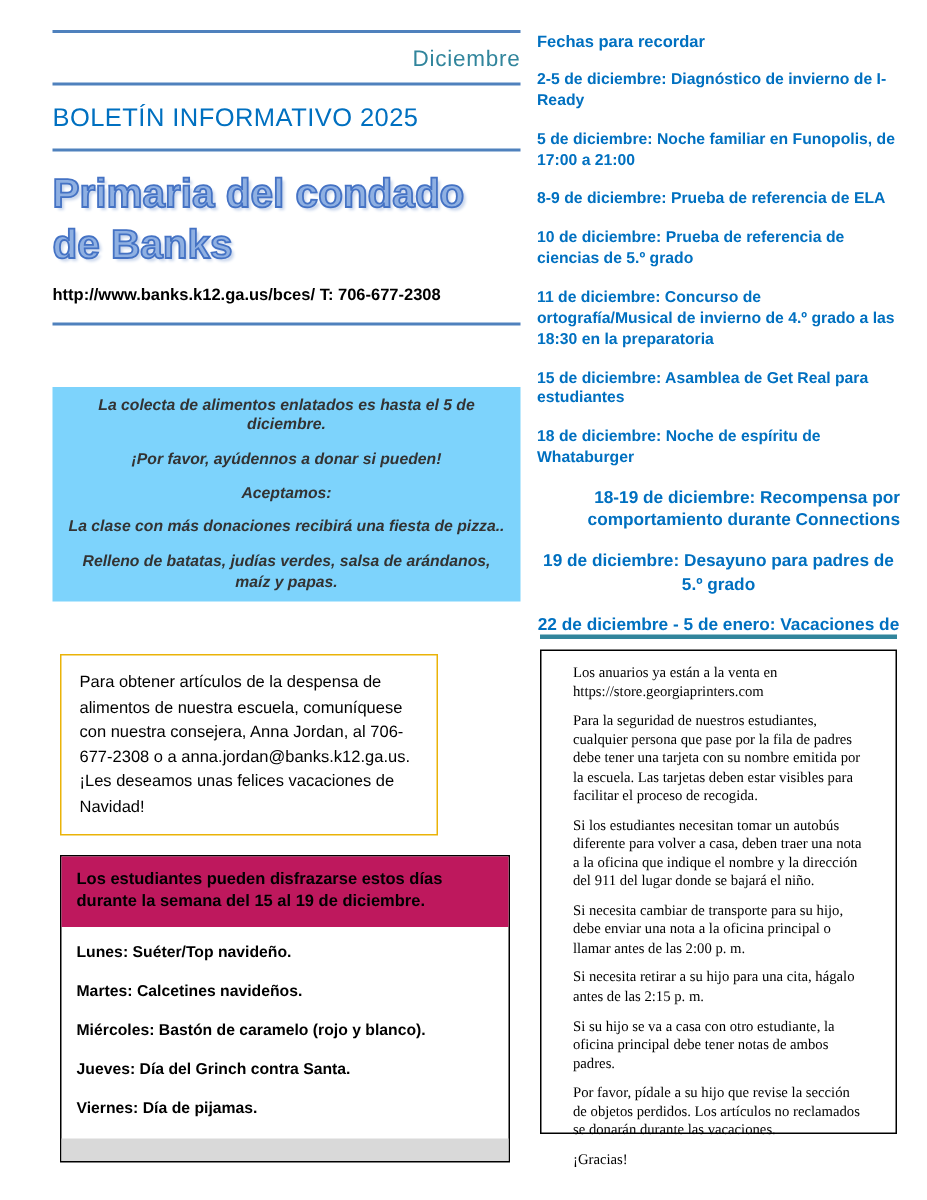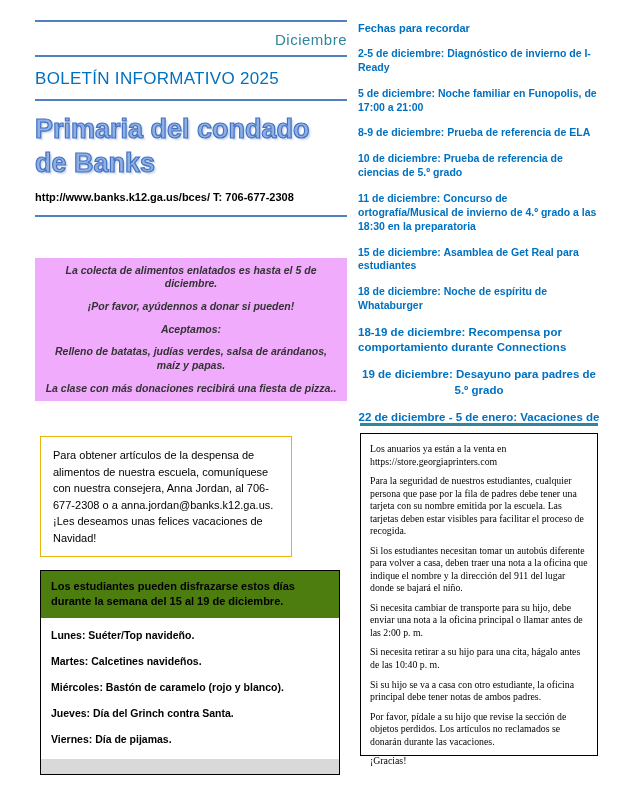--- a/index.html
+++ b/index.html
@@ -15,53 +15,53 @@
   .school {
     margin:12px 0 2px; font-size:27px; font-weight:bold; line-height:1.25;
     color:#8fb0e2; -webkit-text-stroke:1.2px #4472c4; text-shadow:2px 2px 2px #c9d6ec;
   }
   .address { margin-top:14px; font-weight:bold; font-size:11px; }
   .contact { margin-top:10px; font-weight:bold; font-size:11px; }
   .rule-bottom { margin-top:12px; }
   
   .food-box {
     position:absolute; left:35px; top:258px; width:312px; height:143px;
-    background:#f0abfc; box-sizing:border-box; padding:8px 10px;
+    background:#7dd3fc; box-sizing:border-box; padding:8px 10px;
     display:flex; flex-direction:column; justify-content:center;
   }
   .food-box p { margin:4.5px 0; text-align:center; font-size:10.5px; font-weight:bold; font-style:italic; color:#333; line-height:1.3; }
   
   .dates { position:absolute; left:358px; top:22px; width:242px; }
   .dates-title { color:#0070c0; font-weight:bold; font-size:11px; margin-bottom:13px; }
   .date-item { color:#0070c0; font-weight:bold; font-size:10.5px; line-height:1.32; margin-bottom:12px; }
-  .date-item.lg { font-size:11.5px; }
+  .date-item.lg { font-size:11.5px;text-align:right; }
   .date-item.center { text-align:center; }
   
   .pantry-box {
     position:absolute; left:40px; top:436px; width:252px;
     border:1px solid #eab308; padding:10px 12px; box-sizing:border-box;
     font-size:11px; line-height:1.5;
   }
   .pantry-box p { margin:0; }
   
   .dress-box {
     position:absolute; left:40px; top:570px; width:300px; height:205px;
     border:1px solid #000; box-sizing:border-box;
     display:flex; flex-direction:column;
   }
-  .dress-intro { background:#4d7c0f; font-weight:bold; font-size:11px; padding:8px 10px; line-height:1.4; }
+  .dress-intro { background:#be185d; font-weight:bold; font-size:11px; padding:8px 10px; line-height:1.4; }
   .dress-days { flex:1; padding:11px 10px 0; }
   .dress-day { font-weight:bold; font-size:10.5px; margin-bottom:14px; }
   .dress-footer { background:#d9d9d9; height:15px; }
   
   .notices-wrap { position:absolute; left:360px; top:423px; width:238px; }
   .teal-rule { border-top:3px solid #31859c; margin-bottom:7px; }
   .notices-box {
     border:1px solid #000; box-sizing:border-box; height:323px;
-    padding:9px 9px; font-family:"Liberation Serif", serif;
+    padding:9px 21px; font-family:"Liberation Serif", serif;
     font-size:9.8px; line-height:1.28;
   }
   .notices-box p { margin:0 0 7px; }
 </style>
 </head>
 <body>
 
 <div class="page">
 
   <section class="masthead">
@@ -72,22 +72,22 @@
     <div class="rule"></div>
     <h1 class="school">Primaria del condado de Banks</h1>
     <div class="contact">http://www.banks.k12.ga.us/bces/ T: 706-677-2308</div>
     <div class="rule rule-bottom"></div>
   </section>
 
   <section class="food-box">
     <p>La colecta de alimentos enlatados es hasta el 5 de diciembre.</p>
     <p>¡Por favor, ayúdennos a donar si pueden!</p>
     <p>Aceptamos:</p>
+    <p>La clase con más donaciones recibirá una fiesta de pizza..</p>
     <p>Relleno de batatas, judías verdes, salsa de arándanos, maíz y papas.</p>
-    <p>La clase con más donaciones recibirá una fiesta de pizza..</p>
   </section>
 
   <aside class="dates">
     <div class="dates-title">Fechas para recordar</div>
     <div class="date-item">2-5 de diciembre: Diagnóstico de invierno de I-Ready</div>
     <div class="date-item">5 de diciembre: Noche familiar en Funopolis, de 17:00 a 21:00</div>
     <div class="date-item">8-9 de diciembre: Prueba de referencia de ELA</div>
     <div class="date-item">10 de diciembre: Prueba de referencia de ciencias de 5.º grado</div>
     <div class="date-item">11 de diciembre: Concurso de ortografía/Musical de invierno de 4.º grado a las 18:30 en la preparatoria</div>
     <div class="date-item">15 de diciembre: Asamblea de Get Real para estudiantes</div>
@@ -113,20 +113,20 @@
     <div class="dress-footer"></div>
   </section>
 
   <section class="notices-wrap">
     <div class="teal-rule"></div>
     <div class="notices-box">
       <p>Los anuarios ya están a la venta en https://store.georgiaprinters.com</p>
       <p>Para la seguridad de nuestros estudiantes, cualquier persona que pase por la fila de padres debe tener una tarjeta con su nombre emitida por la escuela. Las tarjetas deben estar visibles para facilitar el proceso de recogida.</p>
       <p>Si los estudiantes necesitan tomar un autobús diferente para volver a casa, deben traer una nota a la oficina que indique el nombre y la dirección del 911 del lugar donde se bajará el niño.</p>
       <p>Si necesita cambiar de transporte para su hijo, debe enviar una nota a la oficina principal o llamar antes de las 2:00 p. m.</p>
-      <p>Si necesita retirar a su hijo para una cita, hágalo antes de las 10:40 p. m.</p>
+      <p>Si necesita retirar a su hijo para una cita, hágalo antes de las 2:15 p. m.</p>
       <p>Si su hijo se va a casa con otro estudiante, la oficina principal debe tener notas de ambos padres.</p>
       <p>Por favor, pídale a su hijo que revise la sección de objetos perdidos. Los artículos no reclamados se donarán durante las vacaciones.</p>
       <p>¡Gracias!</p>
     </div>
   </section>
 
 </div>
 
 </body></html>

